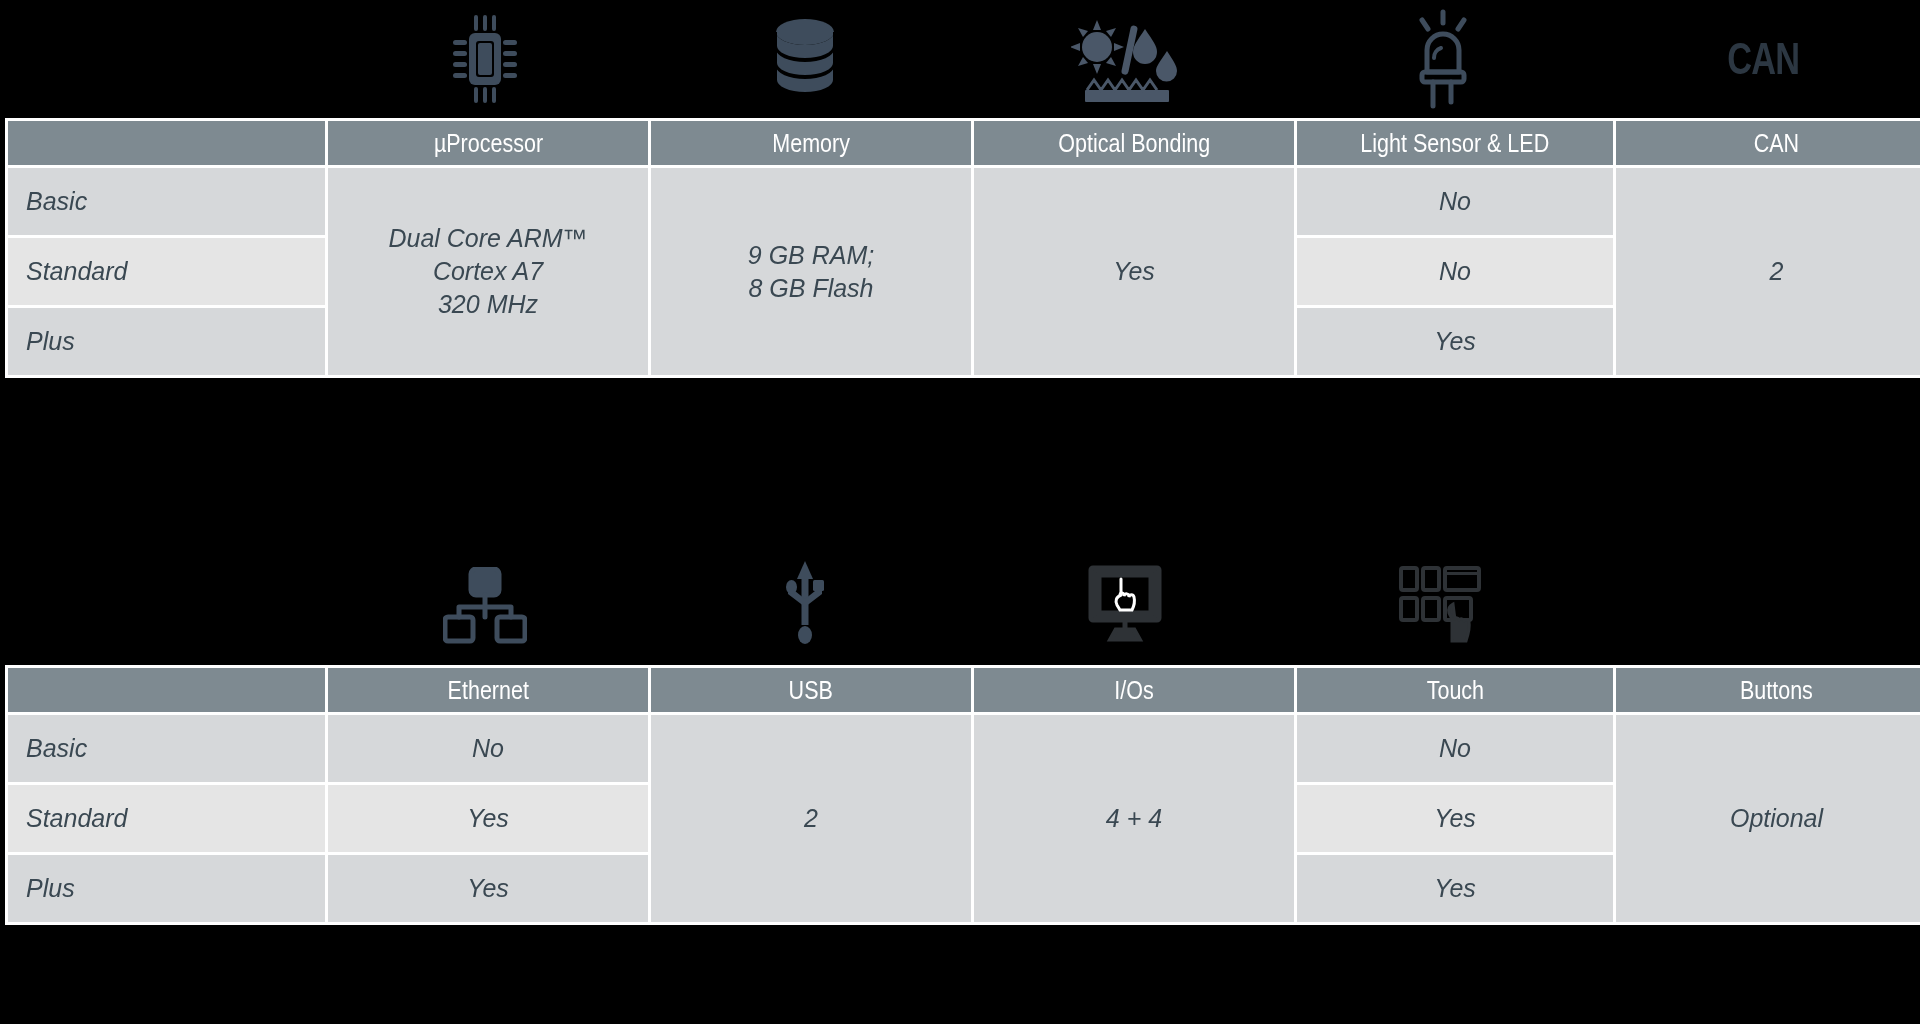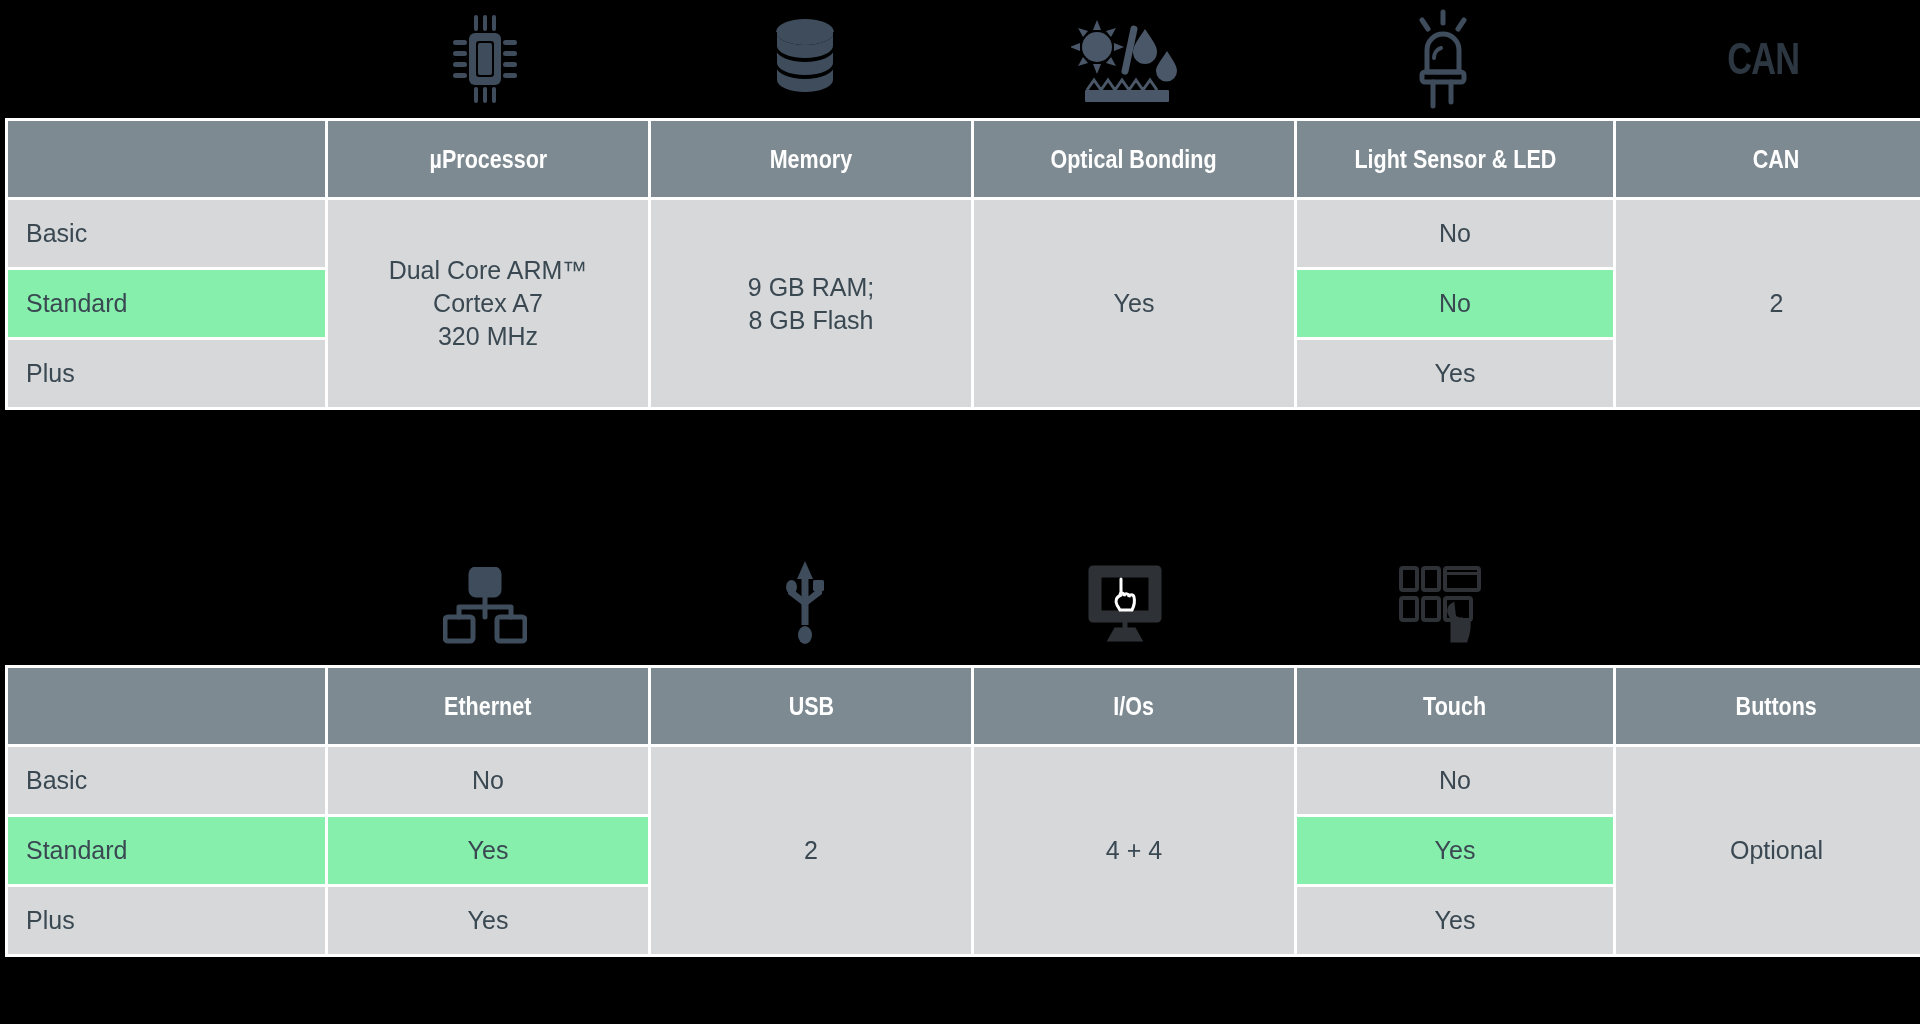--- a/index.html
+++ b/index.html
@@ -59,52 +59,53 @@
   table.spec col.c1 { width: 320px; }
   table.spec col.c2 { width: 320px; }
   table.spec col.c3 { width: 320px; }
   table.spec col.c4 { width: 316px; }
   table.spec col.c5 { width: 321px; }
 
   table.spec th {
     background: #7E8A91;
     color: #ffffff;
     font-family: "Liberation Sans", sans-serif;
-    font-weight: 700;
+    font-weight: 400;
     font-size: 25px;
     height: 44px;
     text-align: center;
     vertical-align: middle;
-    padding: 16px;
+    padding: 0;
     transform-origin: center;
     letter-spacing: 0px;
   }
   table.spec th span {
     display: inline-block;
     transform: scaleX(0.86);
   }
   table.spec th.corner { color: transparent; }
 
   table.spec td {
     font-family: "Liberation Sans", sans-serif;
     font-weight: 400;
     font-size: 25px;
     color: #3A4852;
     text-align: center;
     vertical-align: middle;
     padding: 0;
     height: 67px;
     line-height: 1.32;
+    font-style: italic;
   }
   table.spec td.rowlabel {
     text-align: left;
     padding-left: 18px;
   }
   td.odd  { background: #D6D8DA; }
-  td.even { background: #86efac; }
+  td.even { background: #e5e5e5; }
   td.span { background: #D6D8DA; }
 
   .multiline { white-space: pre-line; }
 </style>
 </head>
 <body>
 
 <div class="page">
 
   <div class="block" style="top:0px;">

